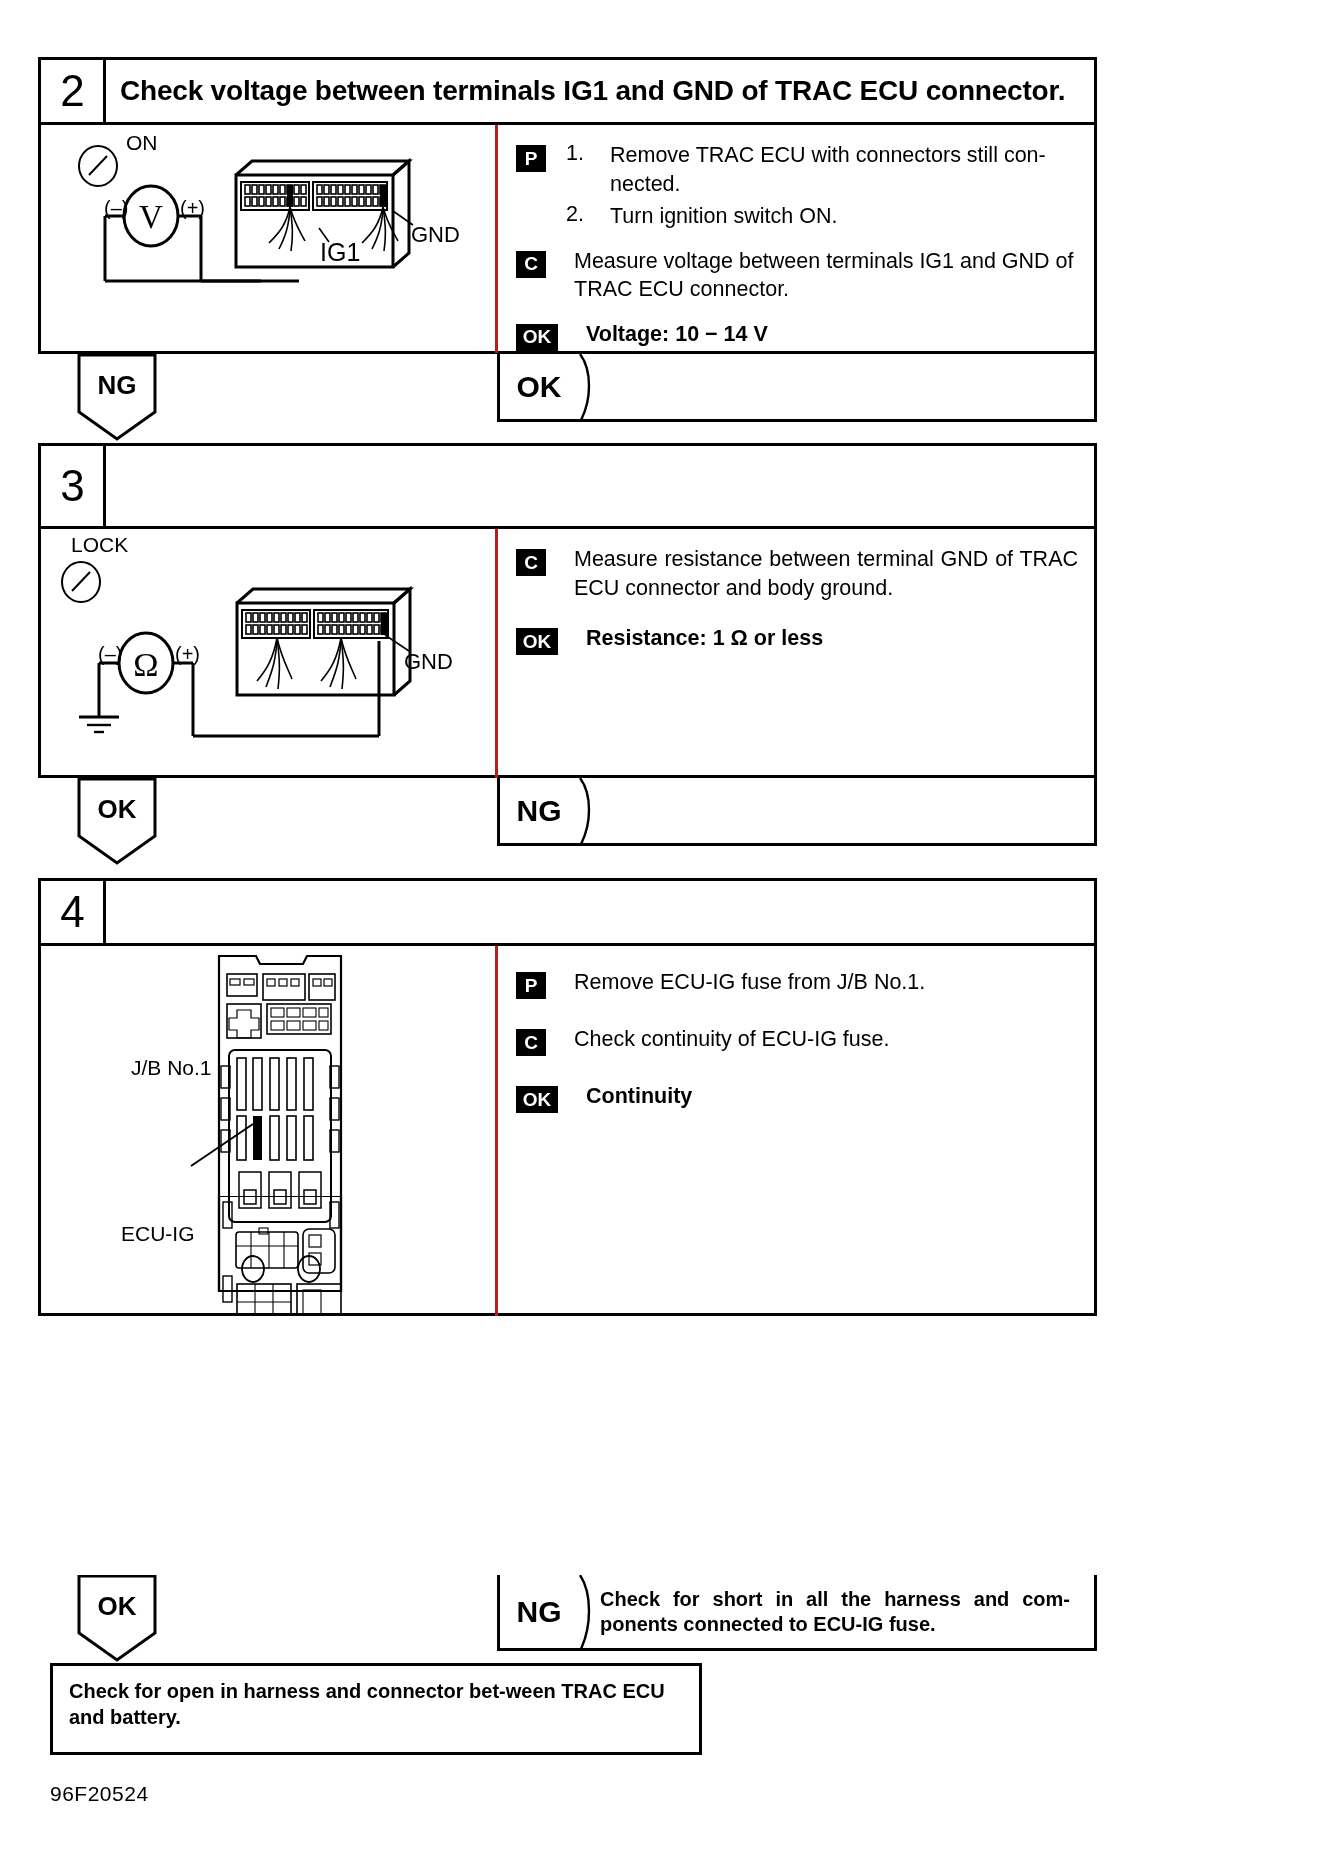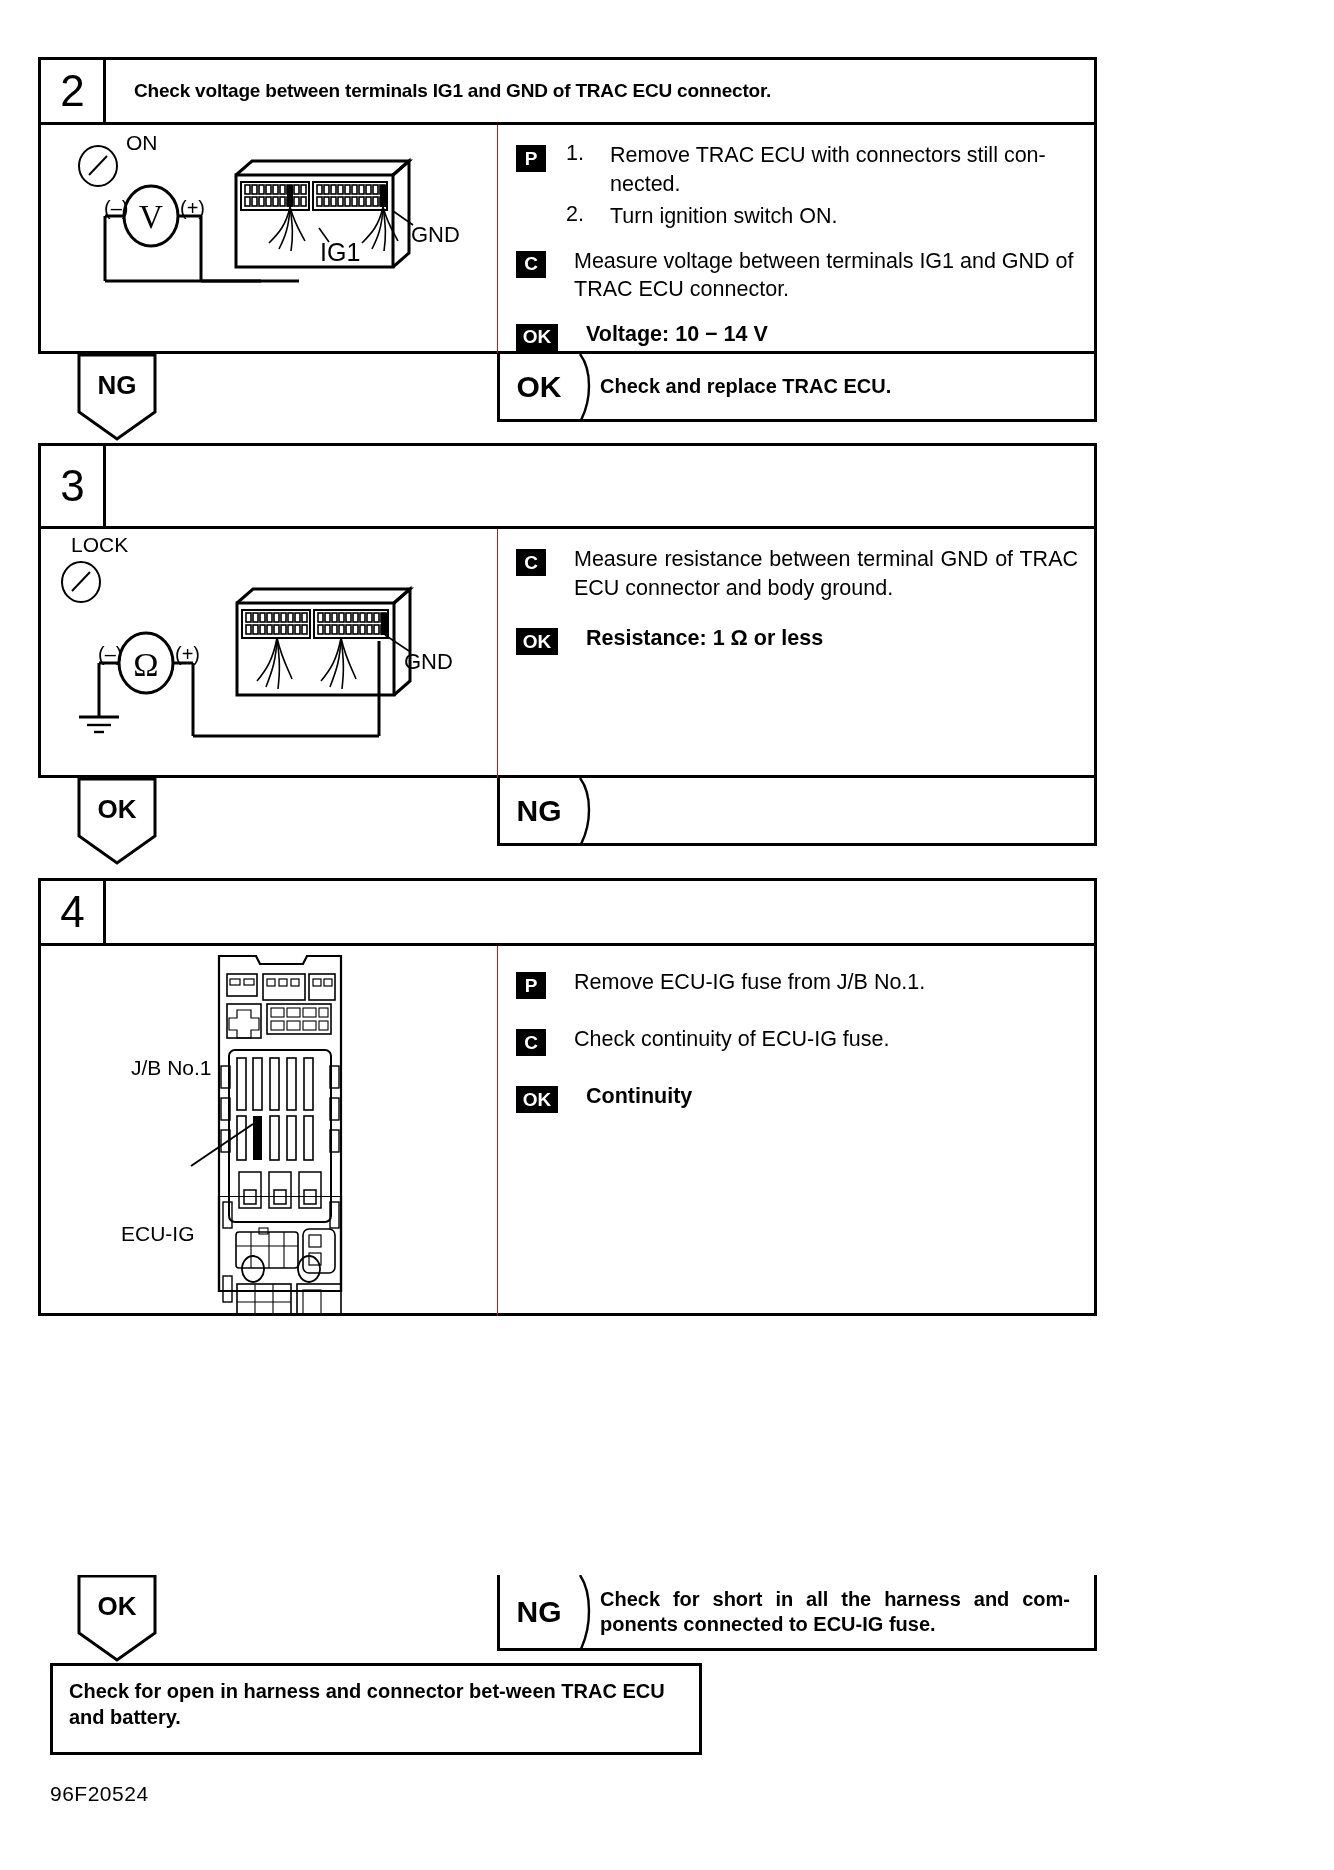--- a/index.html
+++ b/index.html
@@ -14,25 +14,25 @@
   
   .step{position:absolute;border:3px solid #000;box-sizing:border-box;background:#fff;}
   .step-head{display:flex;align-items:stretch;border-bottom:3px solid #000;min-height:62px;}
   .step-num{
     width:62px;flex:0 0 62px;display:flex;align-items:center;justify-content:center;
     font-size:44px;font-weight:400;border-right:3px solid #000;
     font-family:"Liberation Sans","DejaVu Sans",sans-serif;
     letter-spacing:-1px;
   }
   .step-title{
-    flex:1;display:flex;align-items:center;padding:4px 28px;
-    font-size:19px;font-weight:bold;line-height:1.22;letter-spacing:-.2px;
+    flex:1;display:flex;align-items:center;padding:4px 14px;
+    font-size:28px;font-weight:bold;line-height:1.22;letter-spacing:-.2px;
   }
   .step-body{display:flex;align-items:stretch;}
-  .step-left{flex:0 0 457px;position:relative;border-right:1px solid #b91c1c;box-sizing:border-box;}
+  .step-left{flex:0 0 457px;position:relative;border-right:3px solid #b91c1c;box-sizing:border-box;}
   .step-right{flex:1;position:relative;padding:16px 16px 10px 18px;box-sizing:border-box;}
 
   
   .irow{display:flex;align-items:flex-start;margin-bottom:16px;}
   .badge{
     flex:0 0 auto;background:#000;color:#fff;font-weight:bold;
     display:inline-flex;align-items:center;justify-content:center;
     margin-right:20px;margin-top:4px;
   }
   .badge.sq{width:30px;height:27px;font-size:19px;}
@@ -206,21 +206,20 @@
     <div class="lbl">NG</div>
   </div>
 
   <div class="resbox" style="left:497px;top:354px;width:600px;height:68px;">
     <div class="judge">OK</div>
     <div class="sep">
       <svg width="22" height="68" viewBox="0 0 22 68">
           <path d="M2 0 C14 16 14 46 2 68" fill="none" stroke="#000" stroke-width="2.4"></path>
         </svg>
     </div>
-    <div class="rtext">Check and replace TRAC ECU.</div>
   </div>
 
   <div class="step" style="left:38px;top:443px;width:1059px;height:335px;">
     <div class="step-head" style="min-height:80px;">
       <div class="step-num">3</div>
     </div>
     <div class="step-body" style="height:249px;">
       <div class="step-left">
         <div class="difflabel" style="left:6px;top:4px;font-size:21px;margin-left:24px;">LOCK</div>
         <svg class="dg" width="457" height="249" viewBox="0 0 457 249">

